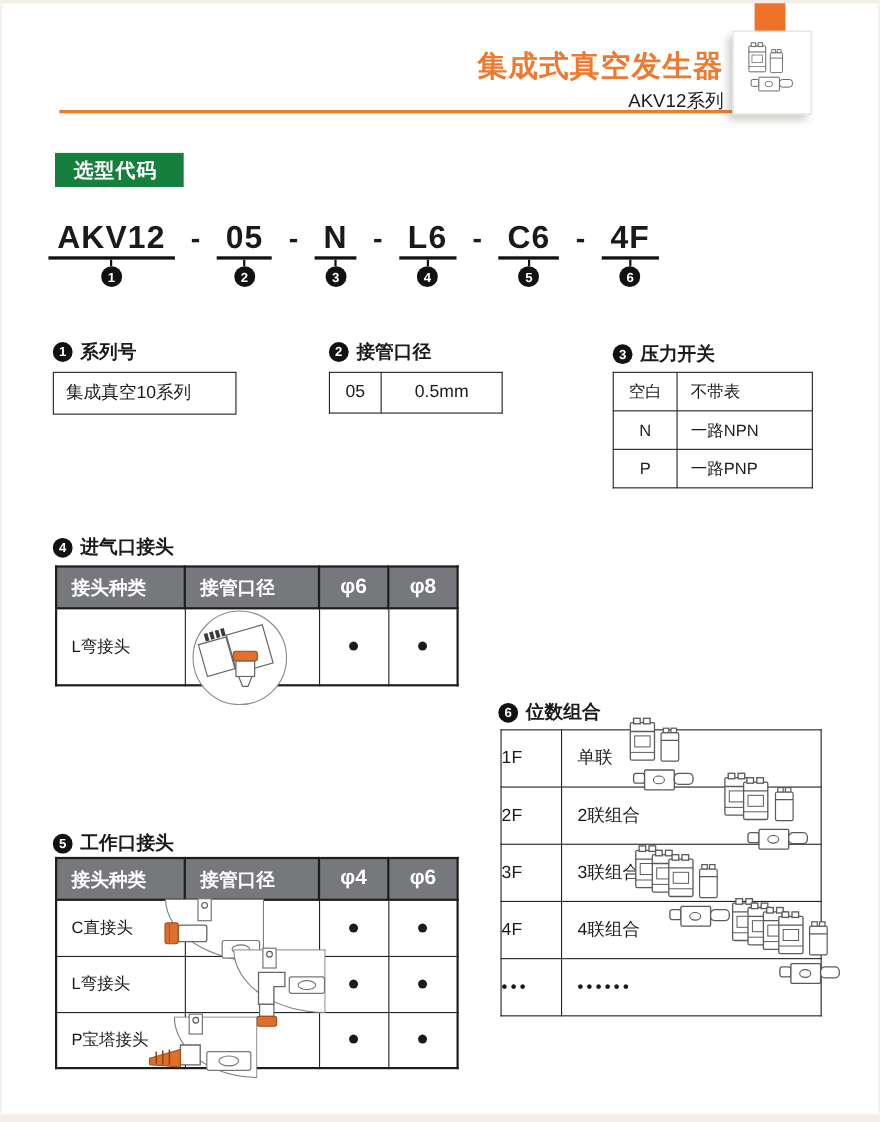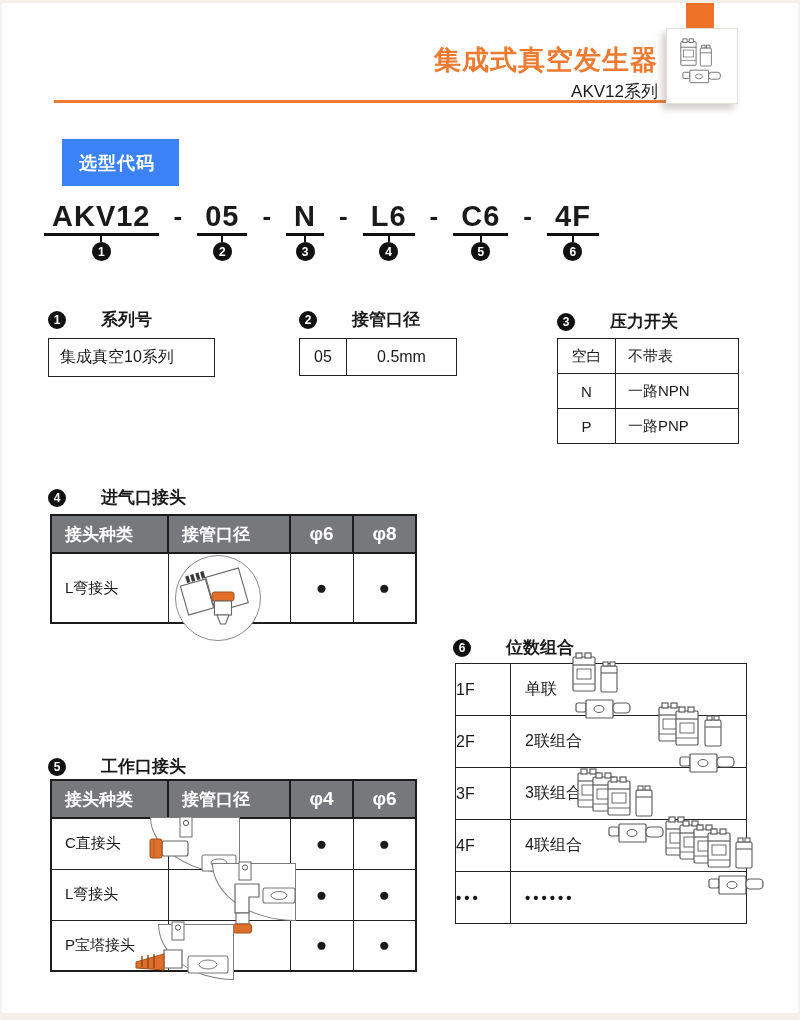--- a/index.html
+++ b/index.html
@@ -13,38 +13,38 @@
 
   
   .toptab { left:686px; top:0; width:28px; height:31px; background:#ee7227; }
   .page-title { right:142px; top:42px; font-size:27px; font-weight:800; color:#ee7a2f; letter-spacing:1px; }
   .page-series { right:142px; top:80px; font-size:17px; color:#1a1a1a; }
   .header-rule { left:54px; top:100px; width:612px; height:2.5px; background:#ee7a2f; }
   .photobox { left:666px; top:28px; width:72px; height:76px; background:#fff; border:1px solid #e4e1da;
               box-shadow:-4px 5px 7px rgba(120,115,105,.35); z-index:6; display:flex; align-items:center; justify-content:center; }
 
   
-  .badge { left:50px; top:139px; height:47px; background:#3b82f6; color:#fff; font-size:18px; font-weight:700;
-           display:flex; align-items:center; padding:0 24px 0 17px; letter-spacing:1px;margin-left:12px; }
+  .badge { left:50px; top:139px; height:31px; background:#15803d; color:#fff; font-size:18px; font-weight:700;
+           display:flex; align-items:center; padding:0 24px 0 17px; letter-spacing:1px; }
 
   
   .coderow { left:44px; top:201px; display:flex; align-items:flex-start; }
   .seg { display:flex; flex-direction:column; align-items:center; }
   .seg-code { font-size:29px; font-weight:700; line-height:31px; letter-spacing:1px; padding:0 8px 1px;
               border-bottom:3px solid #111; }
   .tick { width:2px; height:6px; background:#111; }
   .ncirc { width:19px; height:19px; border-radius:50%; background:#111; color:#fff; font-size:12px; font-weight:700;
            display:flex; align-items:center; justify-content:center; }
   .dash { font-size:26px; font-weight:700; line-height:31px; margin:0 15px; }
 
   
   .sec-head { position:absolute; display:flex; align-items:center; gap:7px; }
   .sec-head .nc { width:18px; height:18px; border-radius:50%; background:#111; color:#fff; font-size:12px;
                   font-weight:700; display:flex; align-items:center; justify-content:center; flex:0 0 auto; }
-  .sec-head .st { font-size:17px; font-weight:700;margin-left:28px; }
+  .sec-head .st { font-size:17px; font-weight:700; }
 
   
   .s1-box { left:48px; top:338px; width:167px; height:39px; border:1.5px solid #222; display:flex;
             align-items:center; padding-left:11px; font-size:16px; }
   table { position:absolute; border-collapse:collapse; }
   td { border:1.2px solid #222; font-size:15px; }
   .t2 { left:299px; top:338px; border:1.5px solid #222; }
   .t2 td { height:37px; text-align:center; font-size:16px; }
   .t2 .c1 { width:47px; } .t2 .c2 { width:110px; }
   .t3 { left:557px; top:338px; border:1.5px solid #222; }

